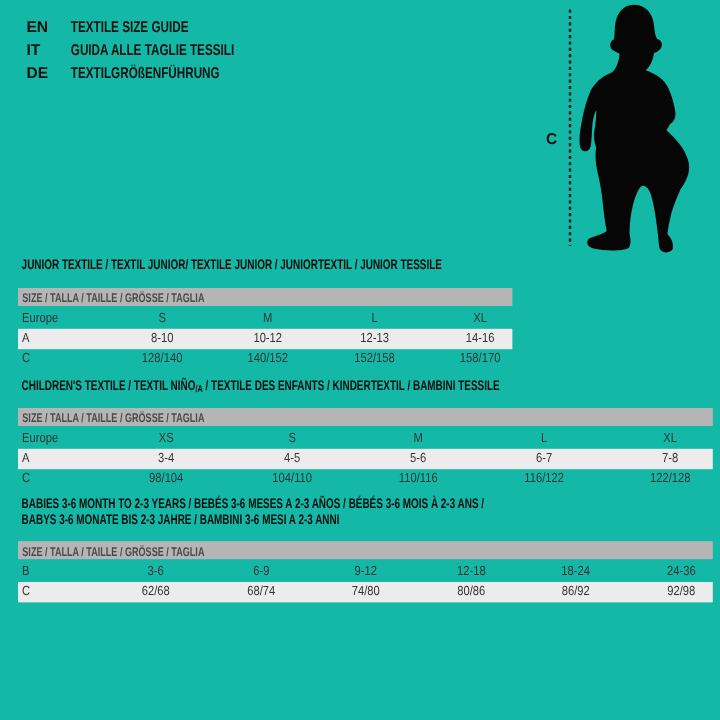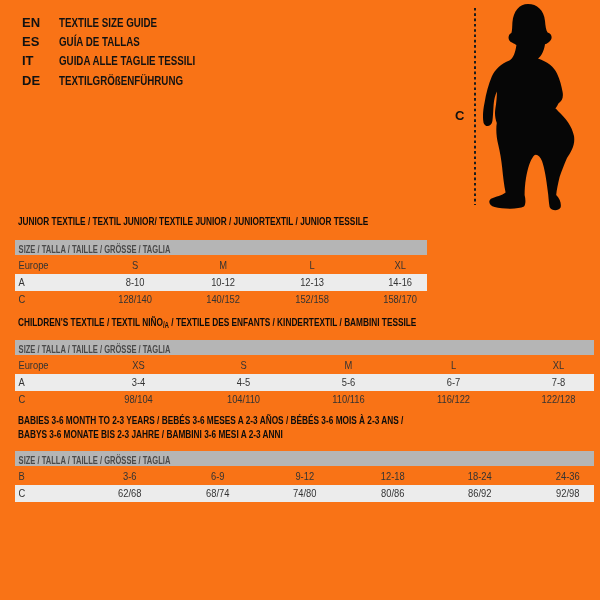--- a/index.html
+++ b/index.html
@@ -1,17 +1,17 @@
 <!DOCTYPE html>
 <html><head>
 <meta charset="utf-8">
 <style>
   html,body { margin:0; padding:0; background:#ffffff; }
   .page {
-    position:relative; width:600px; height:600px; background:#f97316;
+    position:relative; width:600px; height:600px; background:#14b8a6;
     font-family:"Liberation Sans", sans-serif; color:#111; overflow:hidden;
   }
 
   
   .condL { transform:scaleX(.72); transform-origin:0 50%; white-space:nowrap; }
   .condL75 { transform:scaleX(.75); transform-origin:0 50%; white-space:nowrap; }
   .condC { transform:scaleX(.85); transform-origin:50% 50%; white-space:nowrap; }
 
   
   .langs { position:absolute; left:22px; top:13px; }
@@ -49,24 +49,20 @@
 </style>
 </head>
 <body>
 
 <div class="page">
 
   <div class="langs">
     <div class="lang-row">
       <span class="lang-code">EN</span>
       <span class="lang-label condL75">TEXTILE SIZE GUIDE</span>
-    </div>
-    <div class="lang-row">
-      <span class="lang-code">ES</span>
-      <span class="lang-label condL75">GUÍA DE TALLAS</span>
     </div>
     <div class="lang-row">
       <span class="lang-code">IT</span>
       <span class="lang-label condL75">GUIDA ALLE TAGLIE TESSILI</span>
     </div>
     <div class="lang-row">
       <span class="lang-code">DE</span>
       <span class="lang-label condL75">TEXTILGRÖßENFÜHRUNG</span>
     </div>
   </div>

